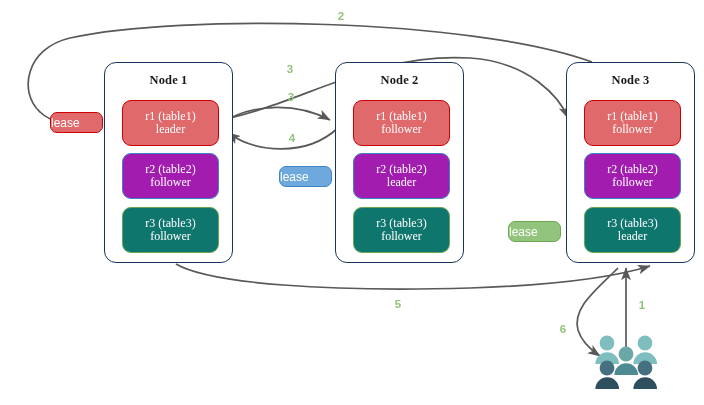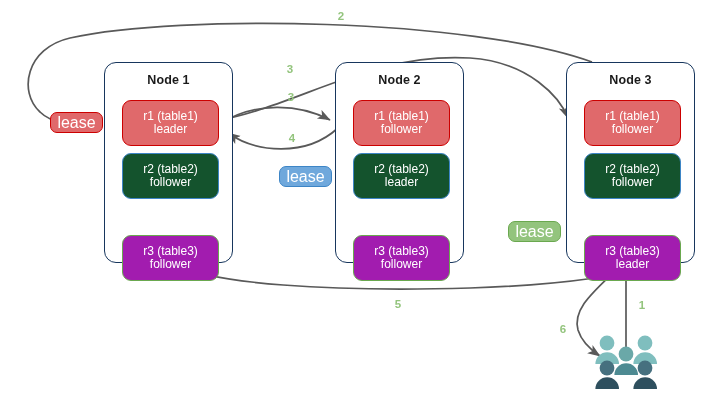--- a/index.html
+++ b/index.html
@@ -22,20 +22,21 @@
     width: 704px;
     height: 405px;
     pointer-events: none;
   }
   .node-box {
     position: absolute;
     border: 1.6px solid #17365d;
     border-radius: 12px;
     background: #ffffff;
     box-sizing: border-box;
+    font-family: Liberation Serif, serif;
   }
   .node-title {
     position: absolute;
     left: 0;
     right: 0;
     top: 10px;
     text-align: center;
     font-size: 12.5px;
     font-weight: bold;
     color: #1a1a1a;
@@ -52,35 +53,34 @@
     flex-direction: column;
     align-items: center;
     justify-content: center;
     color: #ffffff;
     font-size: 12px;
     line-height: 13.5px;
     text-align: center;
   }
   .replica .line { display: block; }
   .rep-red   { background: #e0696b; border: 1.4px solid #cc0000; }
-  .rep-blue  { background: #14532d; border: 1.4px solid #3d85c6; }
-  .rep-green { background: #a21caf; border: 1.4px solid #6aa84f; margin-top: 28px; }
+  .rep-blue  { background: #a21caf; border: 1.4px solid #3d85c6; }
+  .rep-green { background: #0f766e; border: 1.4px solid #6aa84f; }
   .rep-1 { top: 37px; }
   .rep-2 { top: 90px; }
   .rep-3 { top: 144px; }
 
   .lease {
     position: absolute;
     border-radius: 7px;
     box-sizing: border-box;
     display: flex;
     align-items: center;
-    justify-content: center;
     color: #ffffff;
-    font-size: 16px;
+    font-size: 12px;
     height: 21px;
     width: 53px;
   }
   .lease-red   { background: #e0696b; border: 1.4px solid #cc0000; }
   .lease-blue  { background: #6fa8dc; border: 1.4px solid #3d85c6; }
   .lease-green { background: #93c47d; border: 1.4px solid #6aa84f; }
 
   .step-label {
     position: absolute;
     font-size: 11.5px;

